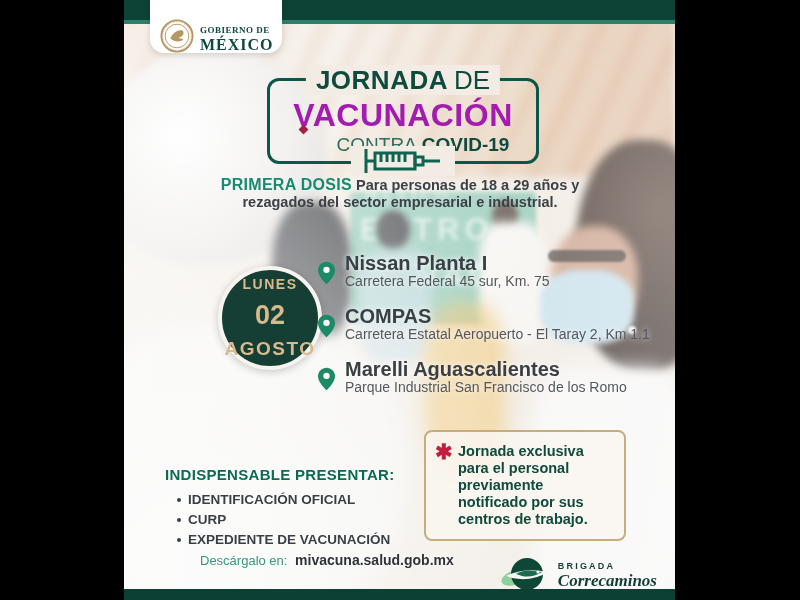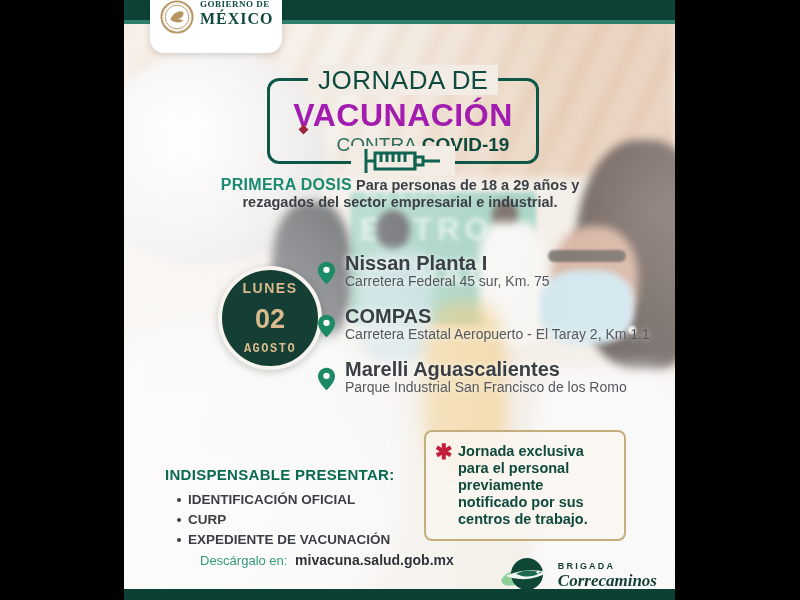--- a/index.html
+++ b/index.html
@@ -36,52 +36,52 @@
   .earring{left:504px;top:302px;width:8px;height:8px;border-radius:50%;background:#f4f1ee;filter:blur(1px);}
   .right-body{left:408px;top:344px;width:155px;height:245px;background:#f7f6f5;filter:blur(9px);border-radius:25%;}
   .overlay{left:0;top:0;right:0;bottom:0;
     background:linear-gradient(100deg,rgba(255,255,255,.62),rgba(255,255,255,.40) 45%,rgba(255,255,255,.28) 70%,rgba(255,255,255,.42)),
       radial-gradient(ellipse at 10% 95%,rgba(255,255,255,.55),rgba(255,255,255,0) 55%);}
 
   
   .bar-top{position:absolute;left:0;top:0;width:100%;height:20px;background:#0d4236;}
   .bar-teal{position:absolute;left:0;top:20px;width:100%;height:4px;background:#2f7f6d;}
   .logo-card{position:absolute;left:26px;top:0;width:132px;height:53px;background:#fff;
-    border-radius:0 0 14px 14px;box-shadow:0 2px 6px rgba(0,0,0,.15);display:flex;align-items:flex-start;padding:0 14px 0 10px;box-sizing:border-box;}
+    border-radius:0 0 14px 14px;box-shadow:0 2px 6px rgba(0,0,0,.15);display:flex;align-items:flex-end;padding:0 14px 0 10px;box-sizing:border-box;}
   .seal{flex:0 0 34px;height:34px;margin-right:6px;}
   .logo-text{line-height:1;}
   .logo-l1{font-family:"Liberation Serif",serif;font-weight:bold;font-size:9px;letter-spacing:.5px;color:#0e4a3d;}
   .logo-l2{font-family:"Liberation Serif",serif;font-weight:bold;font-size:16px;letter-spacing:1px;color:#0e4a3d;margin-top:2px;}
 
   
   .title-box{position:absolute;left:143px;top:78px;width:266px;height:80px;border:3px solid #0e5748;border-radius:12px;}
   .t-line1{position:absolute;top:-16px;left:50%;transform:translateX(-50%);background:#f3ece4;
     padding:0 10px;white-space:nowrap;font-size:26px;line-height:30px;color:#0e4a3e;}
-  .t-line1 .b{font-weight:400;letter-spacing:.5px;text-align:center;}
+  .t-line1 .b{font-weight:700;letter-spacing:.5px;text-align:center;}
   .t-line1 .l{font-weight:400;margin-left:6px;}
   .t-line2{margin-top:17px;text-align:center;font-weight:800;font-size:32px;line-height:34px;
     letter-spacing:.5px;color:#a21caf;position:relative;}
   .v-accent{position:absolute;left:30px;bottom:-1px;width:7px;height:7px;background:#9f2241;transform:rotate(45deg);}
   .t-line3{text-align:center;font-size:19px;line-height:24px;color:#0e4a3e;margin-top:1px;padding-left:40px;}
   .t-line3 .l{font-weight:400;color:#2f6e5f;}
   .t-line3 .b{font-weight:800;margin-left:5px;}
   .syringe-wrap{position:absolute;bottom:-15px;left:50%;transform:translateX(-50%);background:#f3ece4;padding:0 9px;line-height:0;}
 
   
   .subtitle{position:absolute;left:86px;top:176px;width:380px;text-align:center;
     font-size:14.5px;line-height:17px;font-weight:700;color:#3c4148;}
   .subtitle .hl{color:#188a70;font-weight:800;font-size:16px;letter-spacing:.3px;}
 
   
   .date-badge{position:absolute;left:94px;top:266px;width:104px;height:104px;border-radius:50%;
     background:#153f34;border:4px solid #f7f4ef;box-sizing:border-box;display:flex;flex-direction:column;
     align-items:center;justify-content:center;color:#d9ba8c;box-shadow:0 2px 8px rgba(0,0,0,.2);gap:9px;}
   .d-day{font-weight:800;font-size:14px;letter-spacing:1.5px;}
   .d-num{font-weight:800;font-size:27px;line-height:28px;}
-  .d-month{font-weight:800;font-size:12px;letter-spacing:1.5px;font-family:Liberation Mono, monospace;}
+  .d-month{font-weight:800;font-size:19px;letter-spacing:1.5px;}
 
   
   .locations{position:absolute;left:194px;top:254px;}
   .loc{display:flex;margin-bottom:17px;}
   .pin{flex:0 0 17px;margin:2px 10px 0 0;}
   .loc-name{font-weight:800;font-size:20px;line-height:18px;color:#3a3f46;text-shadow:0 0 6px rgba(255,255,255,.95);}
   .loc-addr{font-size:14px;line-height:17px;color:#54585e;margin-top:1px;text-shadow:0 0 6px rgba(255,255,255,.95);}
 
   
   .note{position:absolute;left:300px;top:430px;width:202px;box-sizing:border-box;

